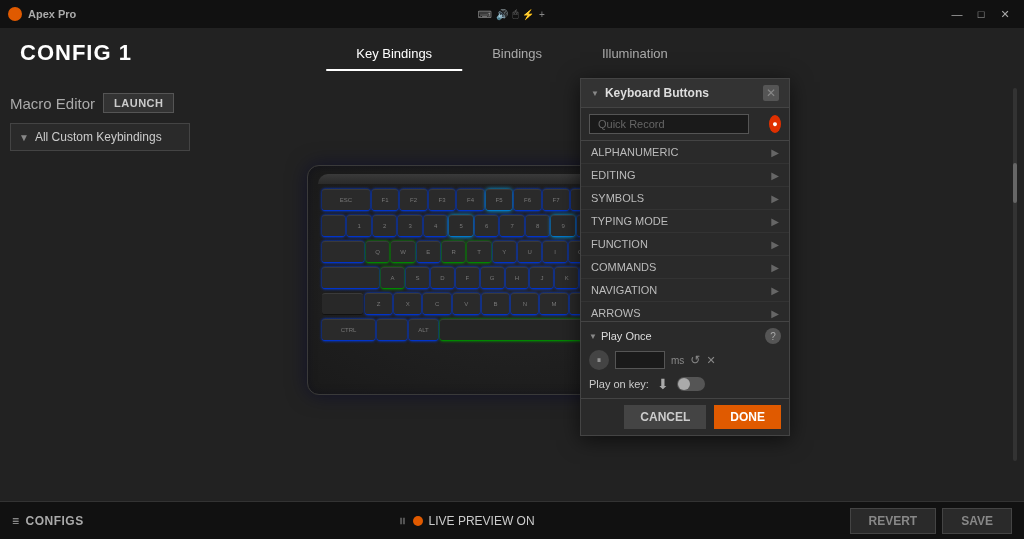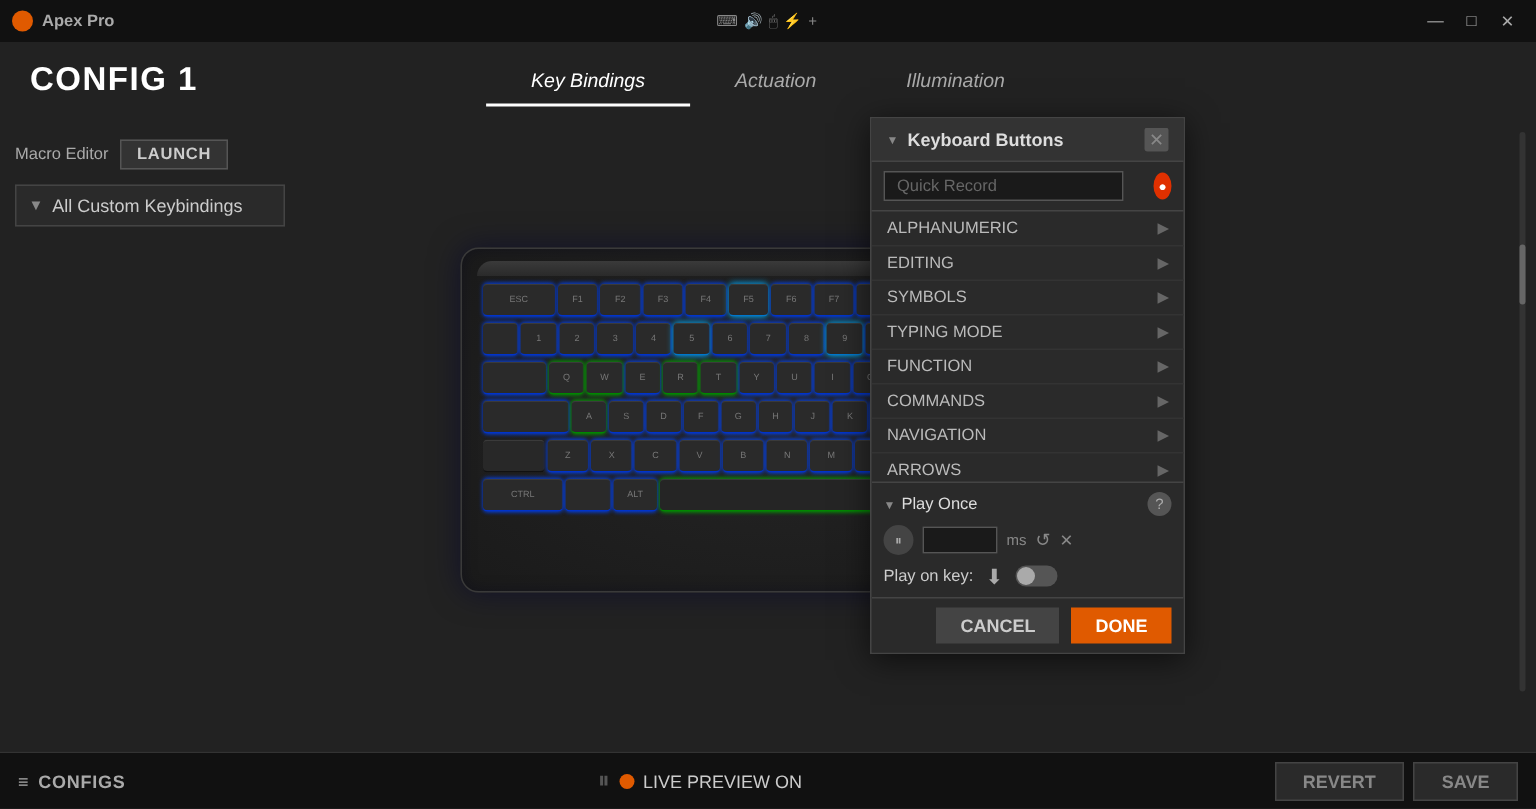--- a/index.html
+++ b/index.html
@@ -80,21 +80,20 @@
     }
 
     
     .tabs-bar {
       position: absolute;
       top: 10px;
       left: 50%;
       transform: translateX(-50%);
       display: flex;
       gap: 0;
-      font-style: italic;
     }
     .tab {
       padding: 8px 30px;
       font-size: 13px;
       color: #aaa;
       cursor: pointer;
       border-bottom: 2px solid transparent;
       background: transparent;
       white-space: nowrap;
     }
@@ -111,21 +110,21 @@
       width: 200px;
       padding: 10px;
     }
     .macro-editor-btn {
       display: flex;
       align-items: center;
       gap: 8px;
       margin-bottom: 10px;
     }
     .macro-label {
-      font-size: 11px;
+      font-size: 15px;
       color: #aaa;
     }
     .launch-btn {
       background: #333;
       color: #ccc;
       border: 1px solid #555;
       padding: 3px 10px;
       font-size: 11px;
       font-weight: bold;
       cursor: pointer;
@@ -539,21 +538,21 @@
 
 <div class="main-content">
 
   <div class="config-title">CONFIG 1</div>
 
   <div class="tabs-bar">
     <div class="tab active">
       <span>Key Bindings</span>
     </div>
     <div class="tab">
-      <span>Actuation</span>
+      <span>Bindings</span>
     </div>
     <div class="tab">
       <span>Illumination</span>
     </div>
   </div>
 
   <div class="sidebar">
     <div class="macro-editor-btn">
       <span class="macro-label">Macro Editor</span>
       <button class="launch-btn">LAUNCH</button>

